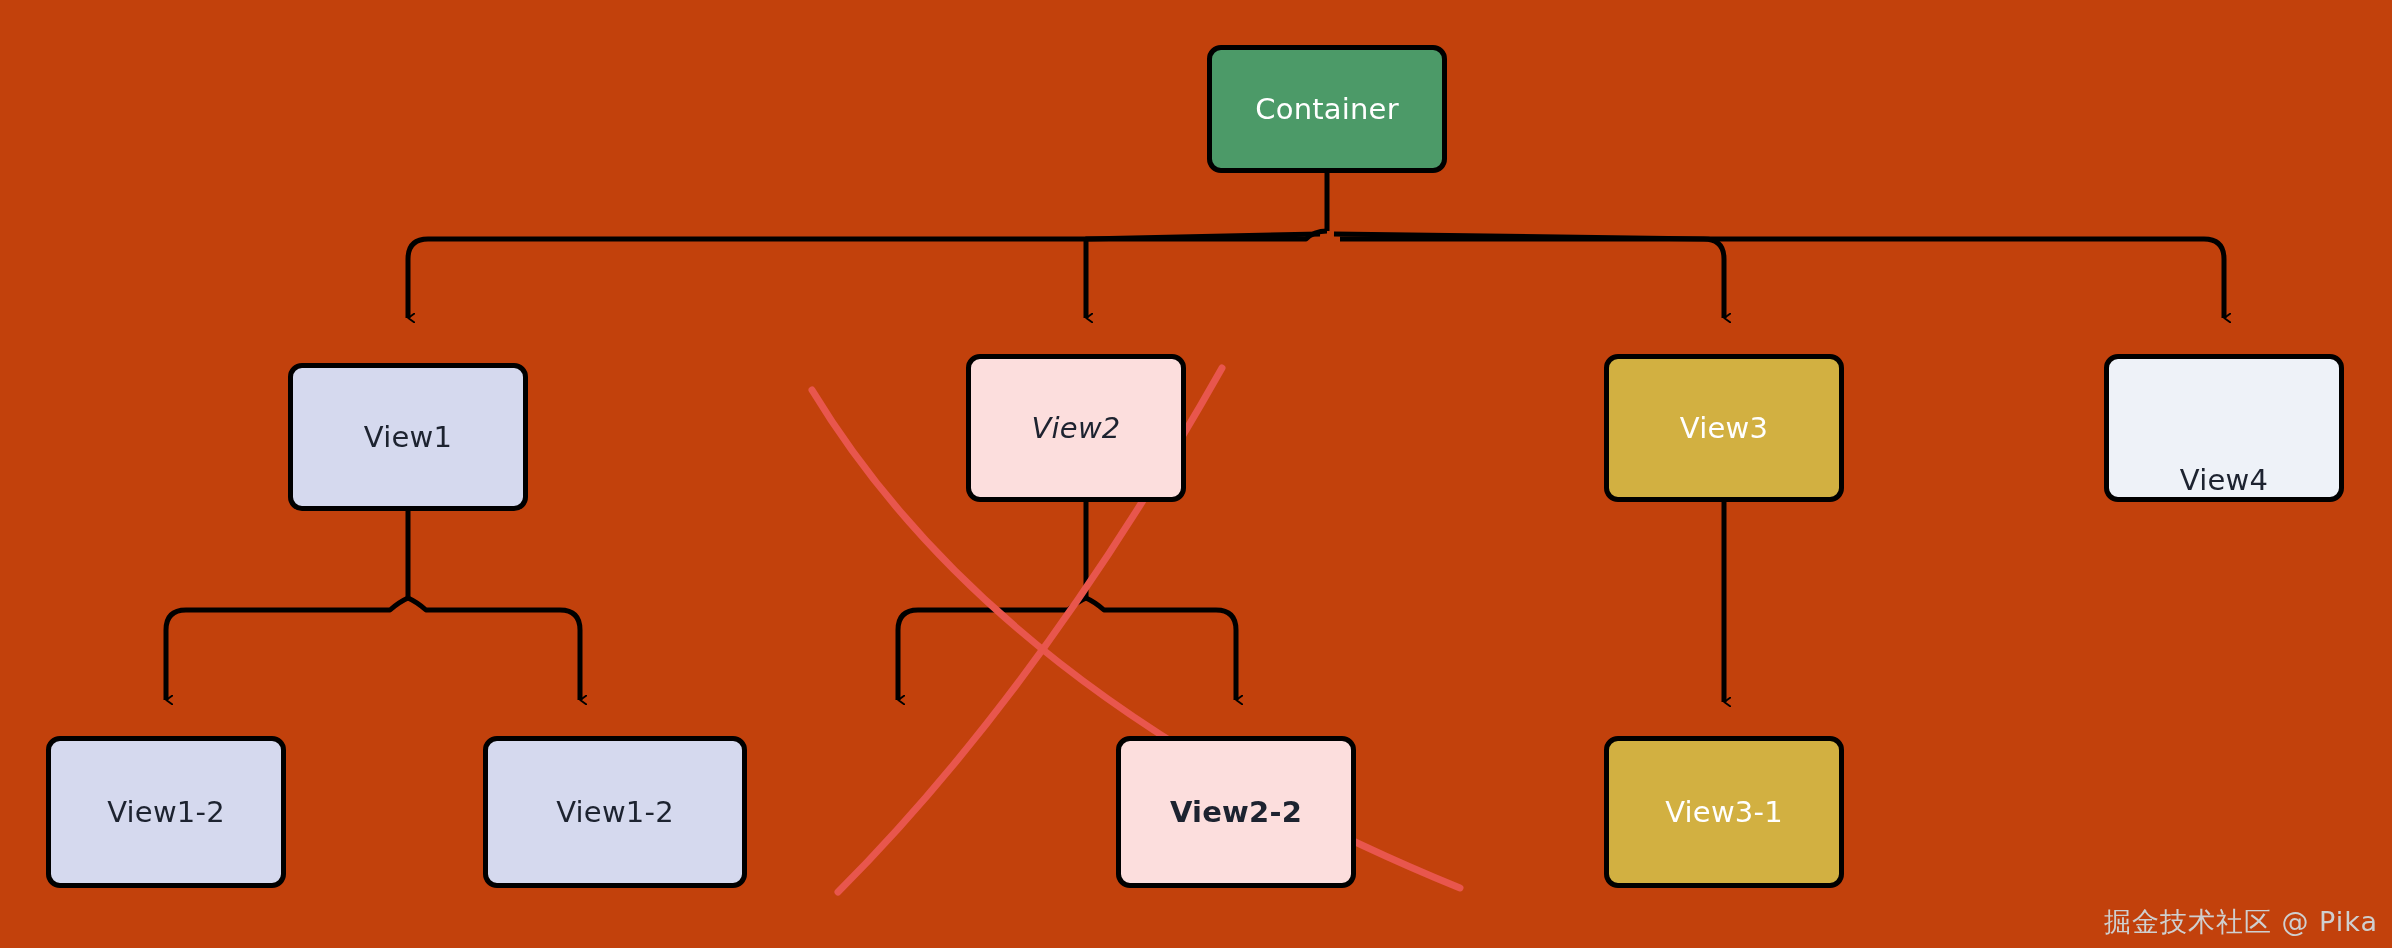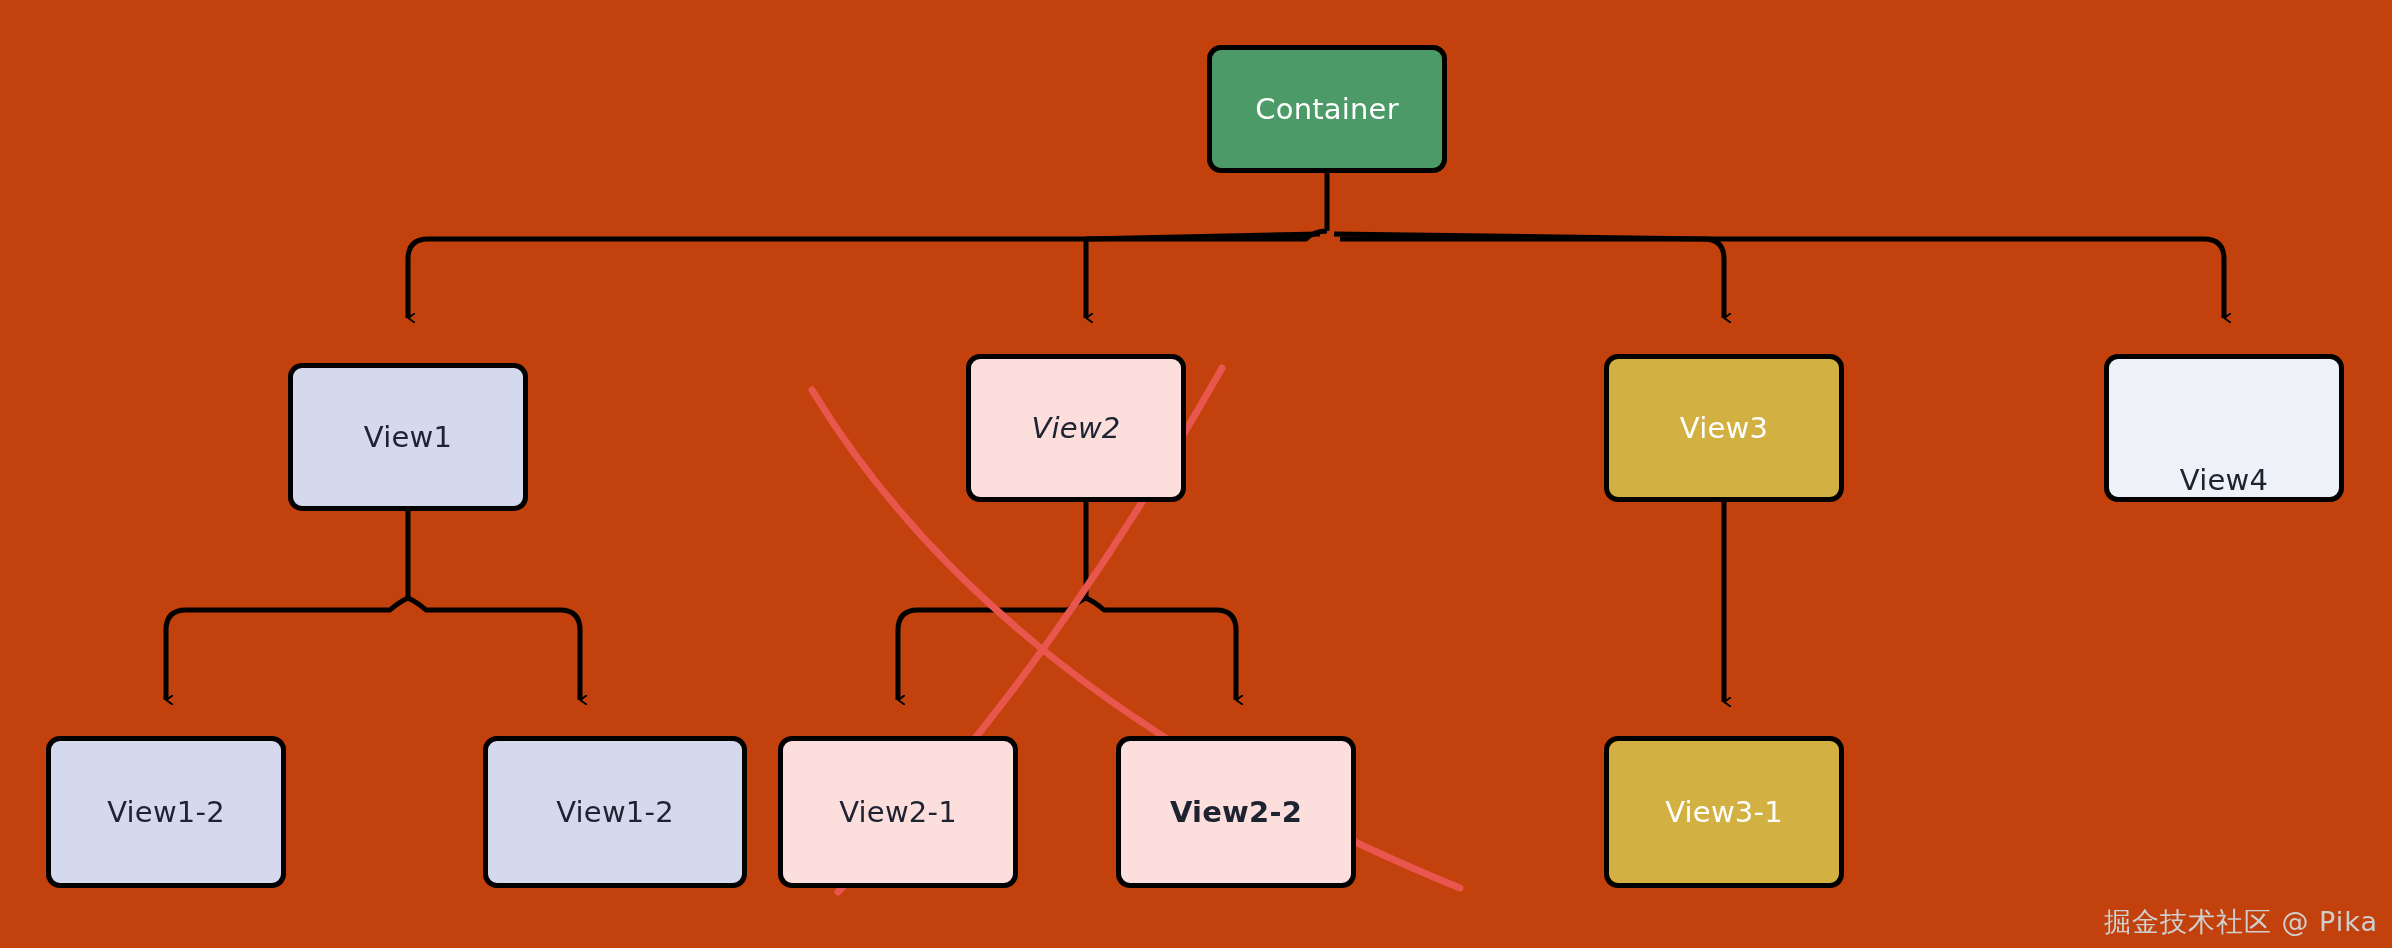--- a/index.html
+++ b/index.html
@@ -123,23 +123,20 @@
   </div>
 
   <div class="node" style="left:46px;top:736px;width:240px;height:152px;background:#d5d9ee;color:#1d2330;">
     <span class="node-label">View1-2</span>
   </div>
 
   <div class="node" style="left:483px;top:736px;width:264px;height:152px;background:#d5d9ee;color:#1d2330;">
     <span class="node-label">View1-2</span>
   </div>
 
-  <div class="node" style="left:778px;top:736px;width:240px;height:152px;background:#fcdedd;color:#1d2330;">
-    <span class="node-label">View2-1</span>
-  </div>
 
   <div class="node" style="left:1116px;top:736px;width:240px;height:152px;background:#fcdedd;color:#1d2330;font-weight:bold;">
     <span class="node-label">View2-2</span>
   </div>
 
   <div class="node" style="left:1604px;top:736px;width:240px;height:152px;background:#d2b041;color:#ffffff;">
     <span class="node-label">View3-1</span>
   </div>
 
   <div class="watermark">掘金技术社区 @ Pika</div>

